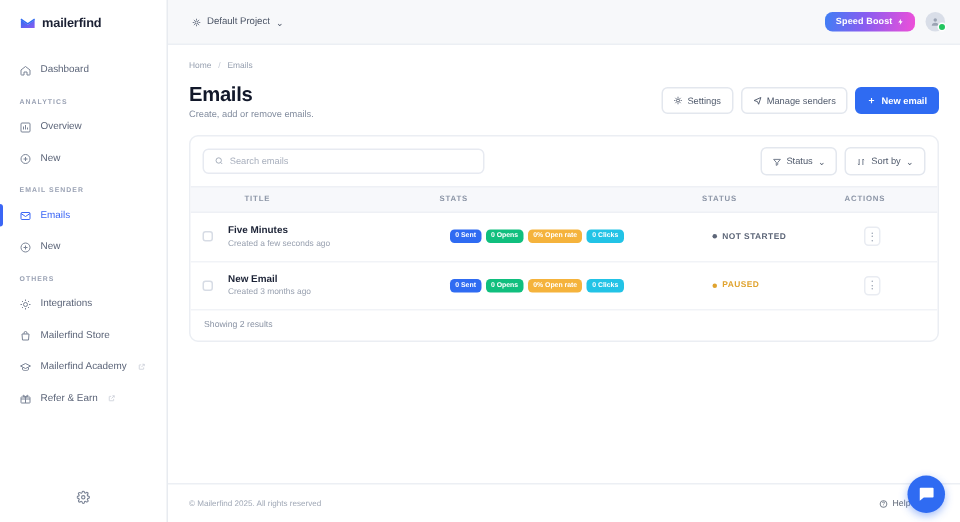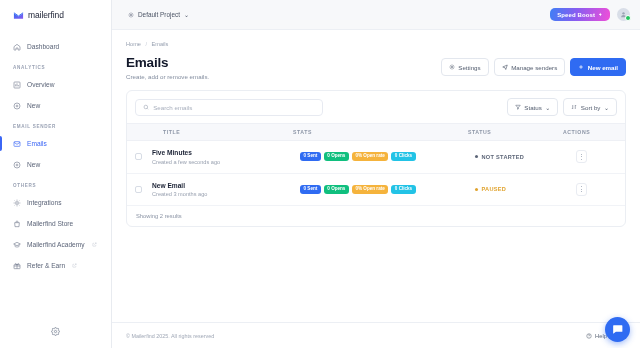--- a/index.html
+++ b/index.html
@@ -21,21 +21,21 @@
     flex: 0 0 112px;
     position: relative;
   }
   .brand {
     display: flex; align-items: center; gap: 4px;
     padding: 11px 0 11px 13px;
     height: 30px;
   }
   .brand-mark { width: 11px; height: 11px; flex: 0 0 11px; }
   .brand-name {
-    font-size: 8.5px; font-weight: normal; letter-spacing: -0.1px;
+    font-size: 8.5px; font-weight: bold; letter-spacing: -0.1px;
     color: #1b2033;
   }
   .nav { padding-top: 6px; }
   .nav-group-label {
     font-size: 4.6px; letter-spacing: 0.7px; color: #9aa2b4;
     padding: 8px 0 4px 13px; text-transform: uppercase;
     font-weight: bold;
   }
   .nav-item {
     display: flex; align-items: center; gap: 6px;

